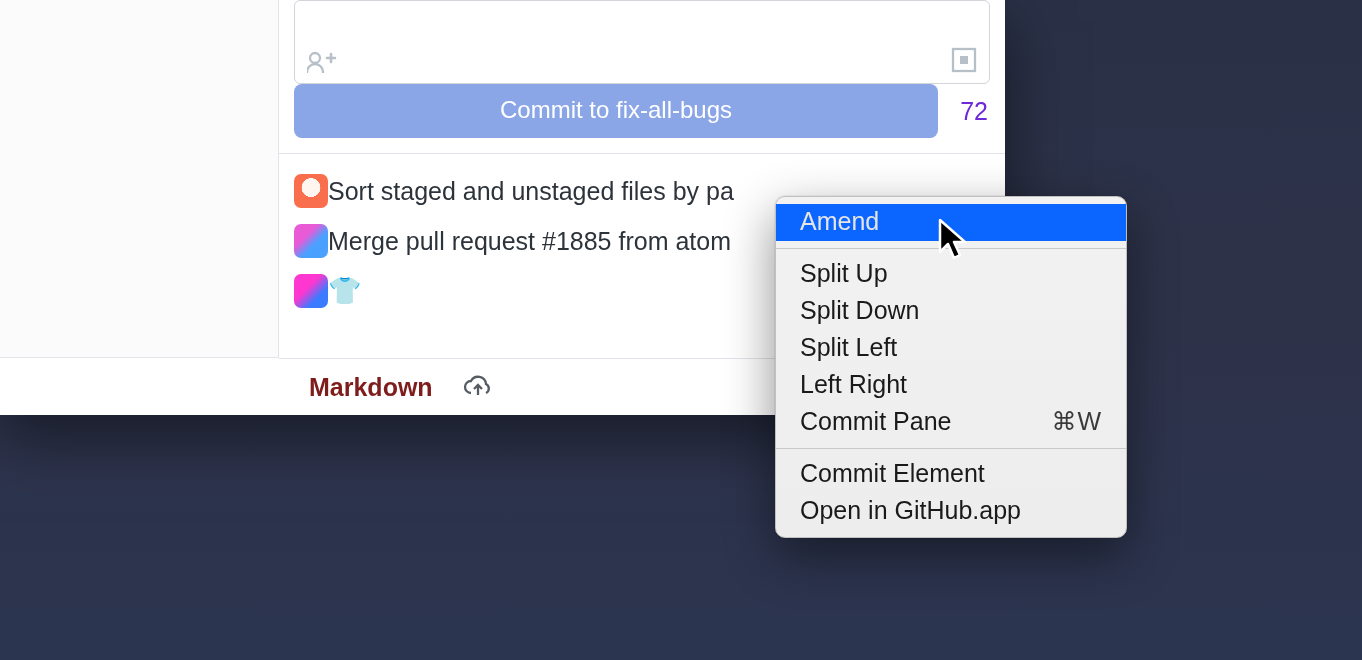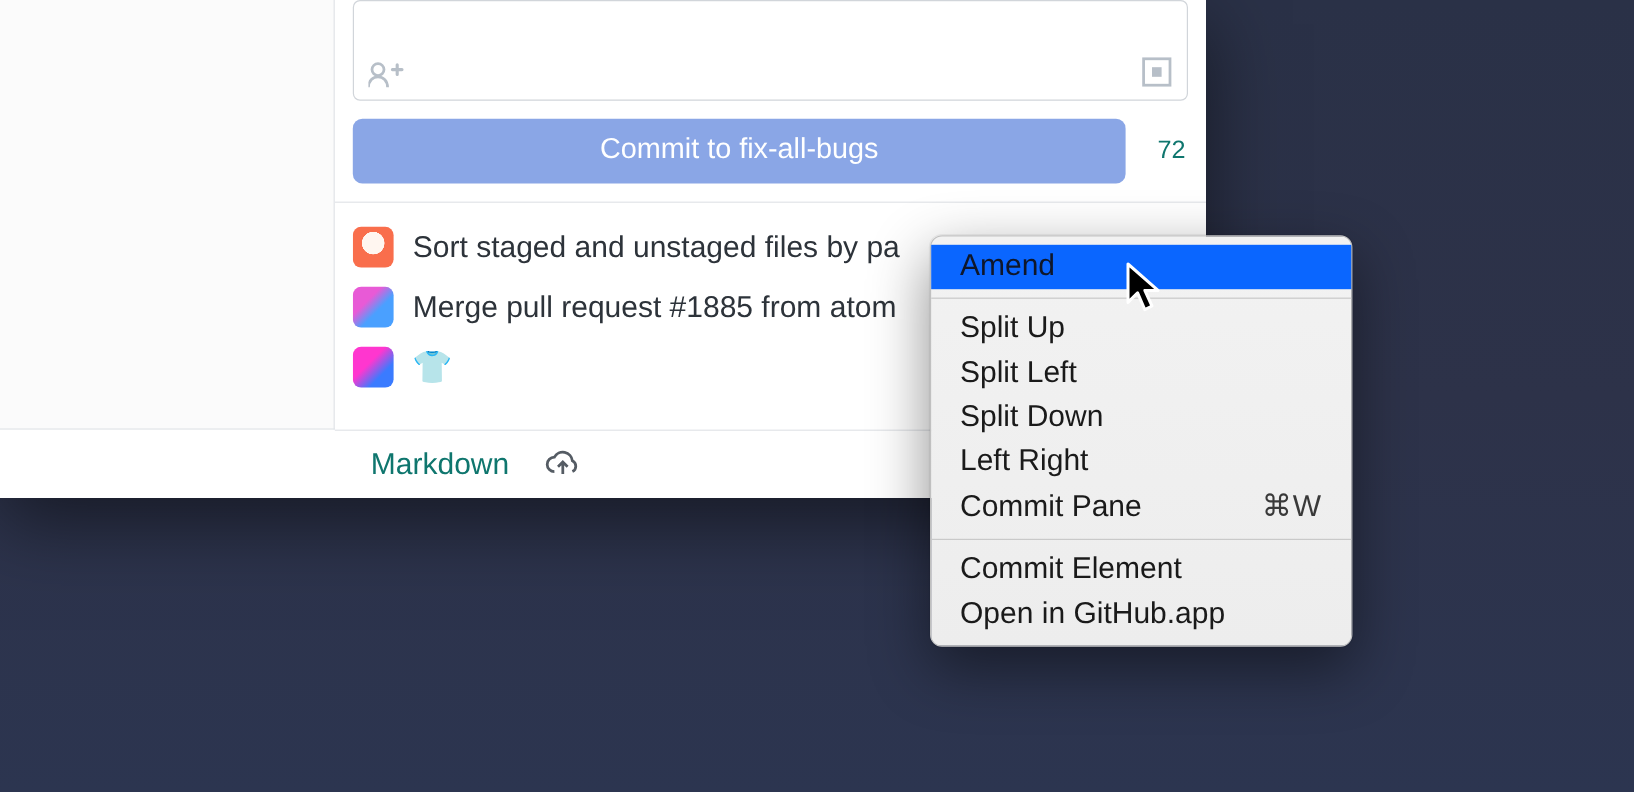--- a/index.html
+++ b/index.html
@@ -55,21 +55,20 @@
 
   .add-co-author { color: #b7bfc8; }
   .add-co-author svg { display:block; }
 
   .expand-icon { color: #b7bfc8; }
   .expand-icon svg { display:block; }
 
   .commit-row {
     display: flex;
     align-items: stretch;
-    margin-top: 15px;
     margin-bottom: 15px;
   }
 
   .commit-btn {
     flex: 1;
     background: #8aa6e6;
     color: #fff;
     font-size: 24px;
     font-weight: 400;
     border: none;
@@ -77,35 +76,34 @@
     padding: 12px 0 14px 0;
     text-align: center;
     cursor: pointer;
   }
 
   .char-count {
     width: 52px;
     display: flex;
     align-items: center;
     justify-content: flex-end;
-    font-size: 21px;
-    color: #0f766e;
+    font-size: 25px;
+    color: #6d28d9;
     padding-right: 2px;
   }
 
   .history {
     padding: 12px 15px 4px 15px;
     flex: 1;
     overflow: hidden;
   }
 
   .history-row {
     display: flex;
     align-items: center;
-    gap: 16px;
     padding: 8px 0;
     font-size: 25px;
     color: #2d333a;
     white-space: nowrap;
     overflow: hidden;
   }
 
   .avatar {
     width: 34px;
     height: 34px;
@@ -128,22 +126,23 @@
   }
 
   .status-bar {
     height: 57px;
     border-top: 1px solid #e1e4e8;
     display: flex;
     align-items: center;
     padding: 0 0 0 30px;
     gap: 30px;
     font-size: 25px;
-    color: #0f766e;
+    color: #7f1d1d;
     background: #fff;
+    font-weight: bold;
   }
 
   .status-item {
     display: flex;
     align-items: center;
     gap: 10px;
   }
 
   .status-item svg { display:block; }
 
@@ -163,21 +162,21 @@
   }
 
   .ctx-item {
     padding: 3px 24px 5px 24px;
     display: flex;
     justify-content: space-between;
     align-items: center;
   }
   .ctx-item.highlight {
     background: #0a66ff;
-    color: #0f172a;
+    color: #e5e5e5;
   }
   .ctx-shortcut { opacity: 0.85; letter-spacing: 1px; }
   .ctx-sep {
     height: 1px;
     background: #c9c9c9;
     margin: 7px 0;
   }
 
   
   .cursor {
@@ -252,24 +251,24 @@
 
 <div class="ctx-menu">
   <div class="ctx-item highlight">
     <span>Amend</span>
   </div>
   <div class="ctx-sep"></div>
   <div class="ctx-item">
     <span>Split Up</span>
   </div>
   <div class="ctx-item">
+    <span>Split Down</span>
+  </div>
+  <div class="ctx-item">
     <span>Split Left</span>
-  </div>
-  <div class="ctx-item">
-    <span>Split Down</span>
   </div>
   <div class="ctx-item">
     <span>Left Right</span>
   </div>
   <div class="ctx-item">
     <span>Commit Pane</span>
     <span class="ctx-shortcut">⌘W</span>
   </div>
   <div class="ctx-sep"></div>
   <div class="ctx-item">

